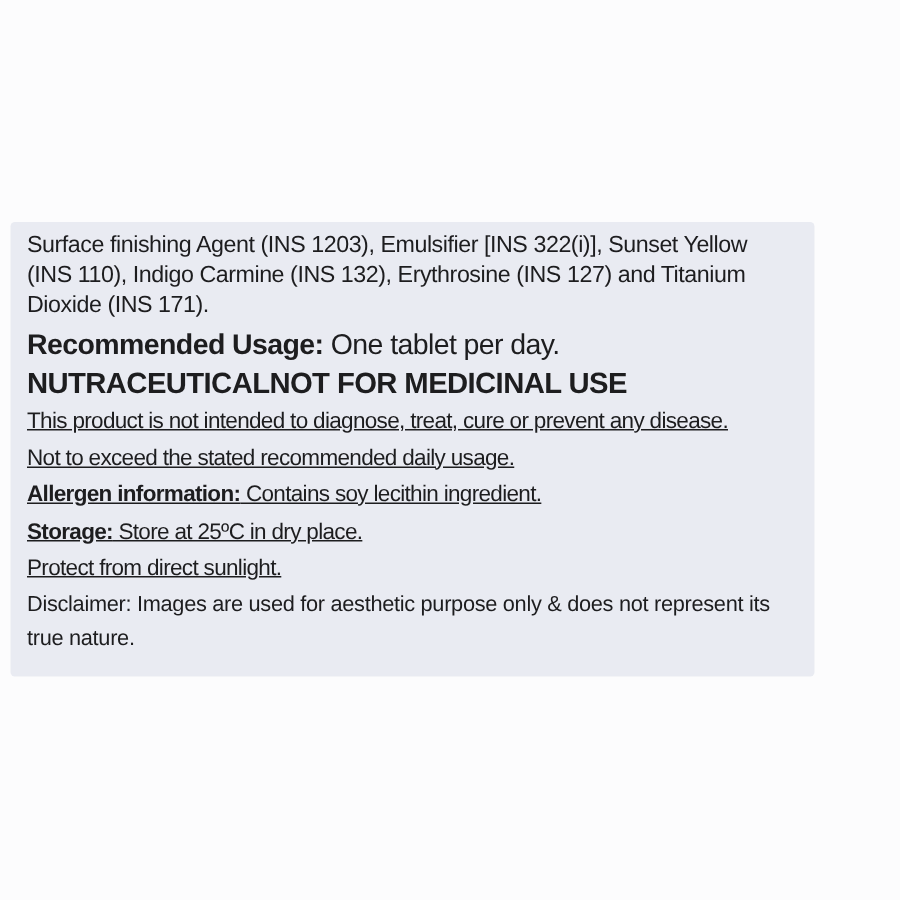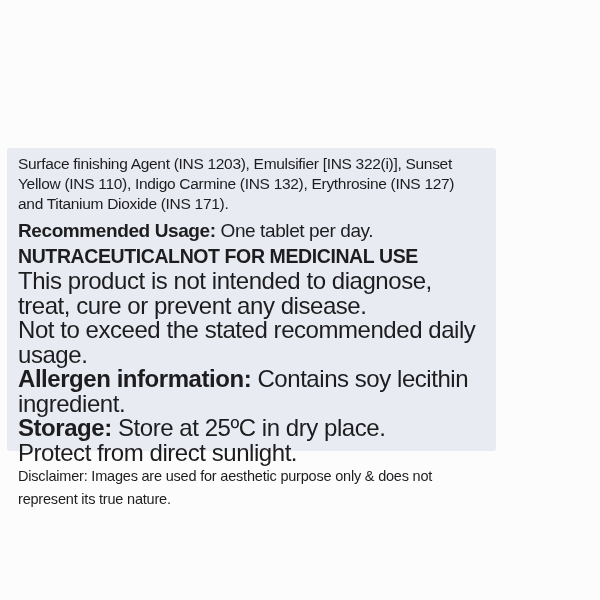--- a/index.html
+++ b/index.html
@@ -11,21 +11,21 @@
   }
   .page {
     position: relative;
     width: 600px; height: 600px;
     background: #fcfcfd;
     overflow: hidden;
   }
   .label-panel {
     position: absolute;
     left: 7px; top: 148px;
-    width: 489px; height: 303px;
+    width: 536px; height: 303px;
     background: #e9ebf2;
     border-radius: 3px;
     box-sizing: border-box;
     padding: 6px 14px 0 11px;
   }
   .watermark {
     position: absolute;
     left: 251px; top: 288px;
     font-size: 22px;
     font-weight: bold;
@@ -52,23 +52,24 @@
     letter-spacing: -0.4px;
   }
   .caps-row {
     display: flex;
     font-weight: bold;
     font-size: 19.5px;
     line-height: 25px;
     letter-spacing: -0.4px;
   }
   .body-line {
-    font-size: 24px;
+    font-size: 15px;
     line-height: 24.5px;
     letter-spacing: -0.45px;
+    text-decoration: underline;
   }
   .bold { font-weight: bold; }
   .disclaimer {
     font-size: 14.5px;
     line-height: 23px;
     letter-spacing: -0.2px;
   }
 </style>
 </head>
 <body>

